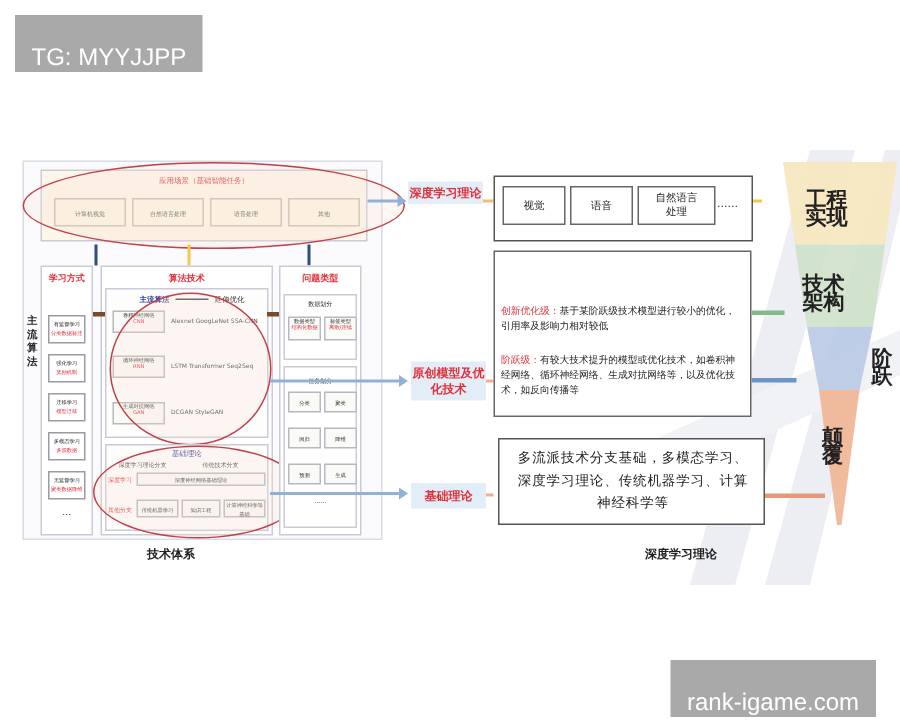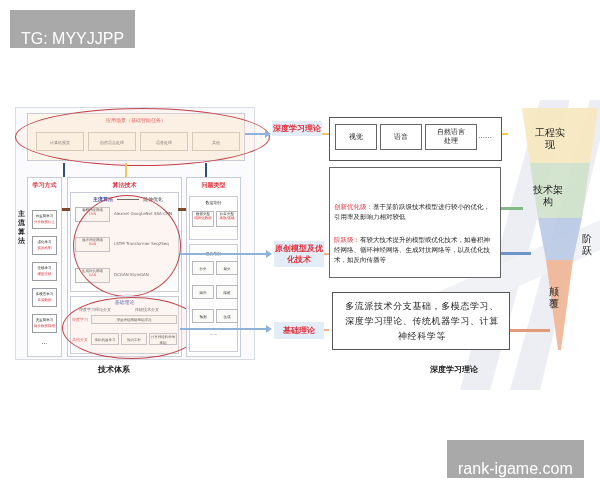--- a/index.html
+++ b/index.html
@@ -40,21 +40,21 @@
   .mid-label { position: absolute; width: 50px; background: #e3edf8; color: #e0303a; font-weight: bold; font-size: 8px; text-align: center; line-height: 11px; padding: 2px 0; }
 
   
   .panel { position: absolute; border: 1px solid #555; background: #fff; }
   .cap-item { position: absolute; top: 6px; height: 26px; border: 1px solid #666; background: #fff; font-family: "DejaVu Serif", serif; font-size: 7px; text-align: center; display: flex; align-items: center; justify-content: center; line-height: 9px; }
   .p2-title { position: absolute; left: 0; right: 0; top: 3px; text-align: center; color: #e0303a; font-weight: bold; font-size: 10px; line-height: 14px; font-family: "DejaVu Serif", serif; }
   .p2-para { position: absolute; left: 4px; right: 4px; font-family: "DejaVu Serif", serif; font-size: 6.5px; line-height: 10px; color: #222; }
   .p2-para .red { color: #e0303a; }
   .p3-text { position: absolute; left: 8px; right: 6px; top: 6px; font-family: "DejaVu Serif", serif; font-size: 9px; line-height: 15px; letter-spacing: 0.6px; text-align: center; color: #222; }
 
-  .stage { position: absolute; text-align: center; font-weight: normal; color: #222; font-size: 10px; line-height: 12px; }
+  .stage { position: absolute; text-align: right; font-weight: bold; color: #222; font-size: 14px; line-height: 12px; }
 </style>
 </head>
 <body>
 
 <div class="wm wm-top">TG: MYYJJPP</div>
 
 <svg style="position:absolute;left:420px;top:100px;" width="180" height="290">
   <polygon points="40,290 120,0 150,0 70,290" fill="#eceef3"></polygon>
   <polygon points="90,290 170,0 180,0 180,40 120,290" fill="#eceef3"></polygon>
   <polygon points="0,200 180,120 180,150 0,230" fill="#f1f2f6"></polygon>

